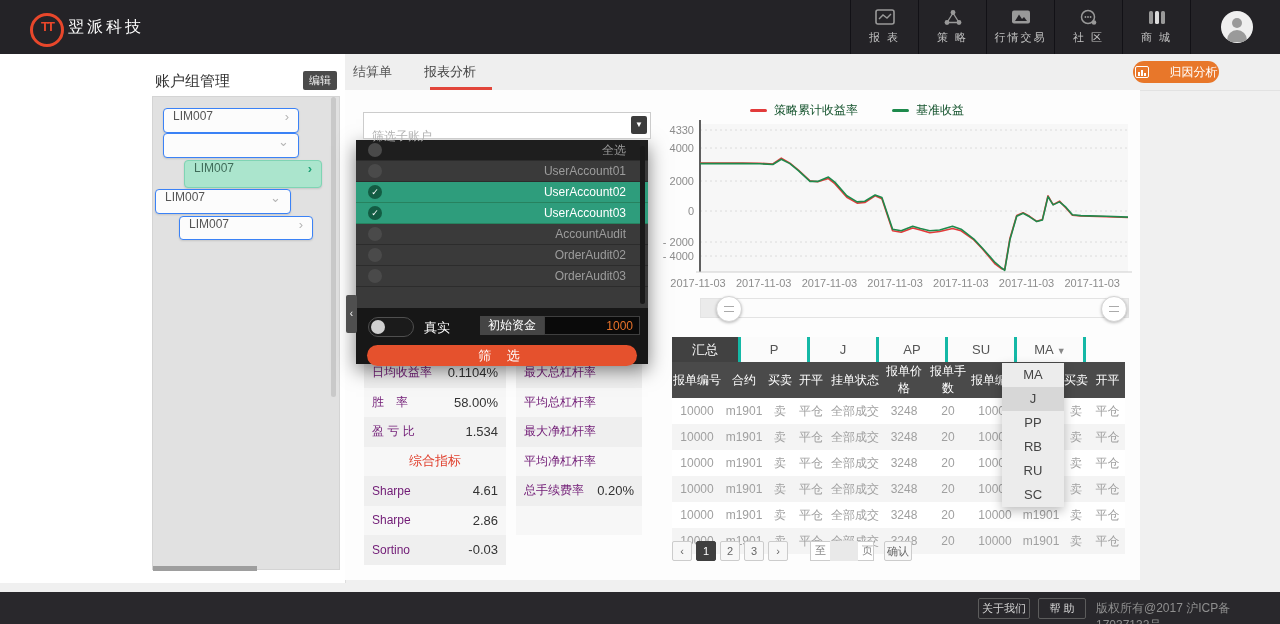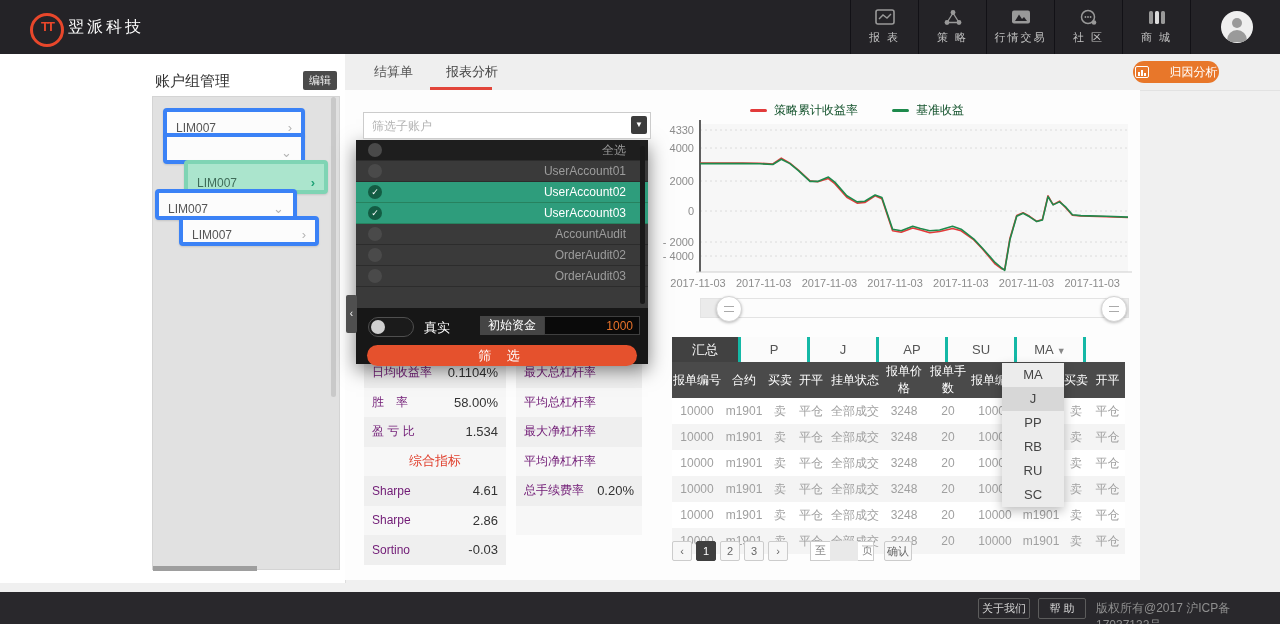--- a/index.html
+++ b/index.html
@@ -18,51 +18,51 @@
   .nav-label{color:#c2c2c2;font-size:11px;letter-spacing:2px;white-space:nowrap}
   #avatar{left:1221px;top:11px;width:32px;height:32px;border-radius:50%;background:#efefef;overflow:hidden}
   .av-head{position:absolute;left:11px;top:7px;width:10px;height:10px;border-radius:50%;background:#9a9a9a}
   .av-body{position:absolute;left:6px;top:19px;width:20px;height:12px;border-radius:10px 10px 0 0;background:#9a9a9a}
   
   #sidebar{left:0;top:54px;width:345px;height:529px;background:#fff;border-right:1px solid #ddd}
   #sidebar-title{left:155px;top:72px;font-size:15px;color:#333}
   #edit-btn{left:303px;top:71px;width:34px;height:19px;background:#4a4a4a;color:#eee;font-size:11px;
     border-radius:2px;text-align:center;line-height:19px;cursor:pointer}
   #group-panel{left:152px;top:96px;width:186px;height:472px;background:#e1e1e1;border:1px solid #d4d4d4}
-  .grp{position:absolute;background:#fcfcfc;border:4px solid #3b82f6;border-radius:4px;
-    box-shadow:0 1px 2px rgba(0,0,0,.12);font-size:12px;color:#555;display:flex;align-items:flex-end;
+  .grp{position:absolute;background:#fcfcfc;border:1px solid #3b82f6;border-radius:4px;
+    box-shadow:0 1px 2px rgba(0,0,0,.12);font-size:12px;color:#555;display:flex;align-items:flex-start;
     justify-content:space-between;padding:0 9px;cursor:pointer}
   .grp .chev{color:#b5b5b5;font-size:13px}
   .grp.sel{background:#abe5cd;border-color:#7fd4b4;color:#3f6c59}
   .grp.sel .chev{color:#1fa277;font-weight:bold}
   #grp1{left:163px;top:108px;width:116px;height:23px}
   #grp2{left:163px;top:133px;width:116px;height:23px}
   #grp3{left:184px;top:160px;width:118px;height:26px}
   #grp4{left:155px;top:189px;width:116px;height:23px}
   #grp5{left:179px;top:216px;width:114px;height:22px}
   #panel-vscroll{left:331px;top:97px;width:5px;height:300px;background:#c9c9c9;border-radius:3px;cursor:pointer}
   #panel-hscroll{left:153px;top:566px;width:104px;height:5px;background:#9e9e9e;cursor:pointer}
   
   #subheader{left:345px;top:54px;width:935px;height:36px;background:#efefef;border-bottom:1px solid #e2e2e2}
-  .top-tab{position:absolute;top:54px;height:20px;line-height:36px;text-align:right;font-size:13px;color:#555;cursor:pointer}
+  .top-tab{position:absolute;top:54px;height:20px;line-height:36px;text-align:left;font-size:13px;color:#555;cursor:pointer}
   #tab-settle{left:353px;width:60px}
   #tab-analysis{left:424px;width:74px;color:#444}
   #tab-underline{left:430px;top:87px;width:62px;height:3px;background:#e2453a}
   #attribution-btn{left:1133px;top:61px;width:86px;height:22px;background:#e8772a;border-radius:11px;
     display:flex;align-items:center;justify-content:center;gap:21px;cursor:pointer}
   #attribution-btn span.txt{color:#fff;font-size:12px}
   .mini-chart-ico{width:12px;height:10px;border:1px solid #fff;border-radius:2px;position:relative;background:transparent}
   .mini-chart-ico i{position:absolute;bottom:1px;width:2px;background:#fff}
   
   #main-panel{left:345px;top:90px;width:795px;height:490px;background:#fdfdfd}
   #collapse-handle{left:346px;top:295px;width:11px;height:38px;background:#4f4f4f;border-radius:2px;
     color:#fff;font-size:10px;text-align:center;line-height:38px;cursor:pointer;z-index:30}
   
   #filter-box{left:363px;top:112px;width:286px;height:25px;background:#fff;border:1px solid #ccc;z-index:21}
-  #filter-input{position:absolute;left:6px;top:2px;width:250px;height:19px;border:none;outline:none;
+  #filter-input{position:absolute;left:6px;top:12px;width:250px;height:19px;border:none;outline:none;
     font-size:12px;color:#444;background:transparent;font-family:inherit}
   #filter-input::placeholder{color:#b2b2b2}
   #filter-caret{position:absolute;right:3px;top:3px;width:16px;height:18px;background:#3c3c3c;border-radius:2px;
     color:#fff;font-size:8px;text-align:center;line-height:18px;cursor:pointer}
   #filter-dropdown{left:356px;top:140px;width:292px;height:224px;background:#3a3a3a;z-index:20;
     box-shadow:0 6px 18px rgba(0,0,0,.5)}
   .f-row{position:relative;height:20px;border-bottom:1px solid #2c2c2c;display:flex;align-items:center;
     padding:0 22px 0 12px;cursor:pointer}
   .f-row .lbl{margin-left:auto;font-size:12px;color:#9c9c9c}
   .f-row.hdr{background:#1e1e1e}

